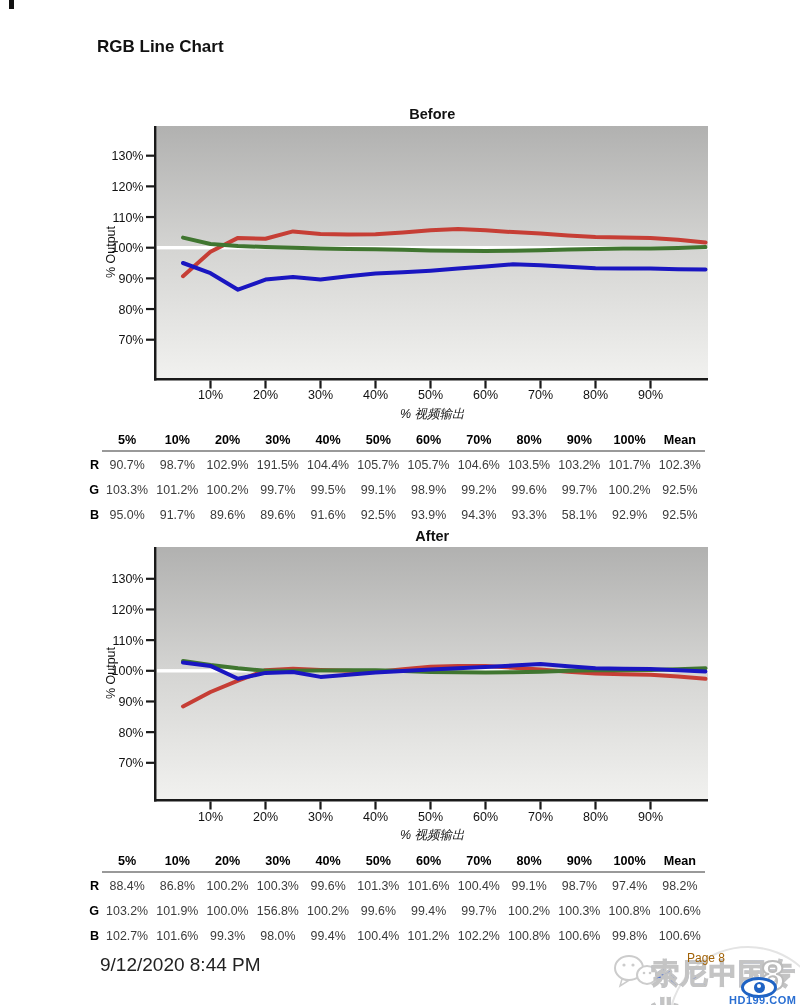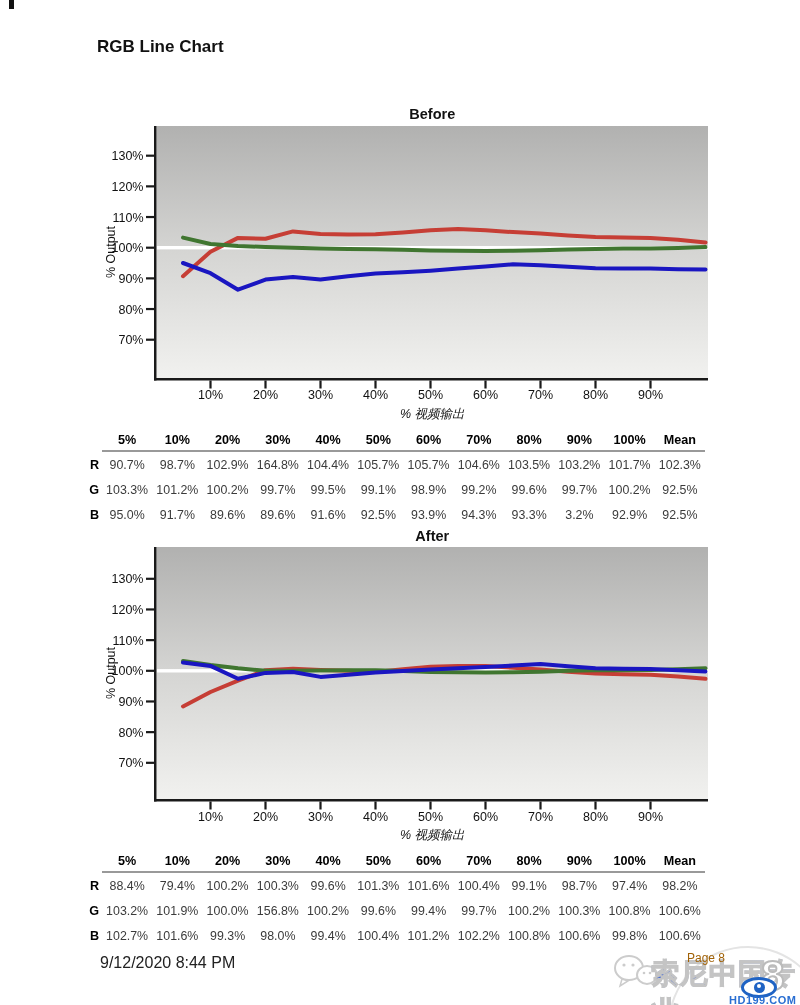--- a/index.html
+++ b/index.html
@@ -14,21 +14,21 @@
   svg .chart-title{font-size:14.5px;font-weight:bold;}
   svg .axis-label{font-size:12.5px;}
   svg .x-axis-label{font-style:italic;}
   .rgb-table{position:absolute;left:85px;width:620px;}
   .t-row{display:flex;height:25px;align-items:center;}
   .t-row.head{height:21px;}
   .t-label{width:17px;text-align:right;padding-right:3px;font-weight:bold;font-size:12.6px;color:#000;box-sizing:border-box;flex:none;}
   .t-cell{flex:1;text-align:center;font-size:12.4px;color:#3b3b3b;white-space:nowrap;}
   .head .t-cell{font-weight:bold;color:#000;font-size:12.6px;}
   .t-divider{height:2px;background:#999;margin-left:17px;}
-  .footer-date{position:absolute;left:100px;top:954px;font-size:16px;color:#222;text-align:center;}
+  .footer-date{position:absolute;left:100px;top:954px;font-size:19px;color:#222;text-align:center;}
   .footer-page{position:absolute;left:687px;top:951px;font-size:12px;color:#a16207;z-index:6;text-align:right;}
   .wm-circle{position:absolute;left:668px;top:946px;width:156px;height:156px;border:2px solid #e4e4e4;
              border-radius:50%;z-index:1;}
   .wm-wechat{position:absolute;left:612px;top:953px;z-index:2;}
   .wm-brand{position:absolute;left:651px;top:955px;font-size:28px;font-weight:bold;letter-spacing:1px;
             color:#1d4ed8;-webkit-text-stroke:1.2px #c4c4c4;z-index:2;}
   .wm-digit{position:absolute;left:761px;top:955px;font-size:42px;font-weight:bold;color:#fff;
             -webkit-text-stroke:2px #bbbbbb;z-index:3;line-height:42px;}
   .wm-eye{position:absolute;left:741px;top:977px;width:36px;height:21px;border:3px solid #1f63c4;
           border-radius:50%;box-sizing:border-box;background:#fff;z-index:4;}
@@ -172,21 +172,21 @@
         <div class="t-cell">90%</div>
         <div class="t-cell">100%</div>
         <div class="t-cell">Mean</div>
       </div>
       <div class="t-divider"></div>
       <div class="t-row">
         <div class="t-label">R</div>
         <div class="t-cell">90.7%</div>
         <div class="t-cell">98.7%</div>
         <div class="t-cell">102.9%</div>
-        <div class="t-cell">164.8%</div>
+        <div class="t-cell">191.5%</div>
         <div class="t-cell">104.4%</div>
         <div class="t-cell">105.7%</div>
         <div class="t-cell">105.7%</div>
         <div class="t-cell">104.6%</div>
         <div class="t-cell">103.5%</div>
         <div class="t-cell">103.2%</div>
         <div class="t-cell">101.7%</div>
         <div class="t-cell">102.3%</div>
       </div>
       <div class="t-row">
@@ -208,21 +208,21 @@
         <div class="t-label">B</div>
         <div class="t-cell">95.0%</div>
         <div class="t-cell">91.7%</div>
         <div class="t-cell">89.6%</div>
         <div class="t-cell">89.6%</div>
         <div class="t-cell">91.6%</div>
         <div class="t-cell">92.5%</div>
         <div class="t-cell">93.9%</div>
         <div class="t-cell">94.3%</div>
         <div class="t-cell">93.3%</div>
-        <div class="t-cell">3.2%</div>
+        <div class="t-cell">58.1%</div>
         <div class="t-cell">92.9%</div>
         <div class="t-cell">92.5%</div>
       </div>
     </div>
 
   <div class="rgb-table" id="table-1" style="top:850px">
       <div class="t-row head">
         <div class="t-label"></div>
         <div class="t-cell">5%</div>
         <div class="t-cell">10%</div>
@@ -234,21 +234,21 @@
         <div class="t-cell">70%</div>
         <div class="t-cell">80%</div>
         <div class="t-cell">90%</div>
         <div class="t-cell">100%</div>
         <div class="t-cell">Mean</div>
       </div>
       <div class="t-divider"></div>
       <div class="t-row">
         <div class="t-label">R</div>
         <div class="t-cell">88.4%</div>
-        <div class="t-cell">79.4%</div>
+        <div class="t-cell">86.8%</div>
         <div class="t-cell">100.2%</div>
         <div class="t-cell">100.3%</div>
         <div class="t-cell">99.6%</div>
         <div class="t-cell">101.3%</div>
         <div class="t-cell">101.6%</div>
         <div class="t-cell">100.4%</div>
         <div class="t-cell">99.1%</div>
         <div class="t-cell">98.7%</div>
         <div class="t-cell">97.4%</div>
         <div class="t-cell">98.2%</div>

